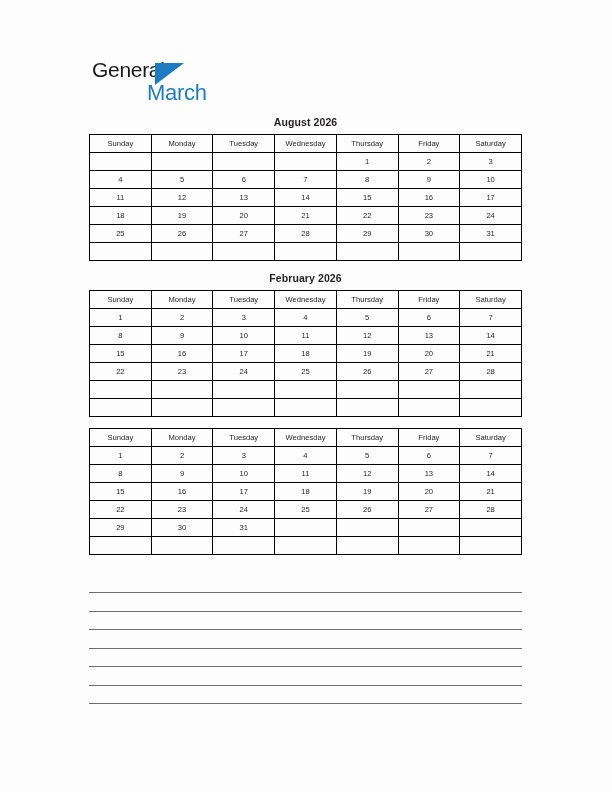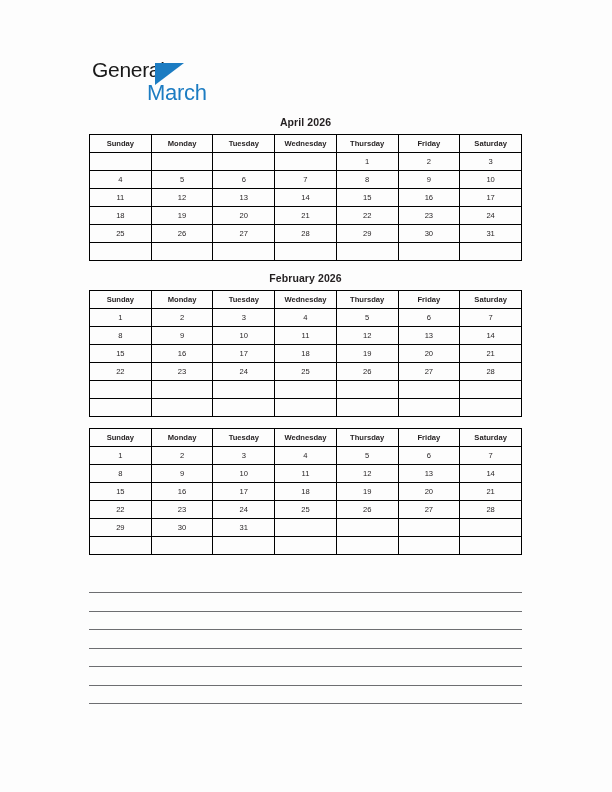--- a/index.html
+++ b/index.html
@@ -94,21 +94,21 @@
     text-align: center;
     vertical-align: middle;
     font-size: 7.6px;
     font-weight: normal;
     color: #231f20;
     padding: 1px 0 1px 0;
     line-height: 13px;
     overflow: hidden;
   }
   table.cal th {
-    font-weight: bold;
+    font-weight: normal;
     height: 15px;
   }
   table.cal td.empty {
     color: transparent;
   }
 
   
   .notes {
     position: absolute;
     left: 89px;
@@ -127,21 +127,21 @@
 
 <div class="page">
 
   <div class="logo">
     <div class="logo-line1">General</div>
     <div class="logo-tri"></div>
     <div class="logo-line2">March</div>
   </div>
 
   <div class="month-block" id="month-0">
-    <div class="month-title">April 2026</div>
+    <div class="month-title">August 2026</div>
     <table class="cal">
       <thead>
         <tr>
           <th>Sunday</th>
           <th>Monday</th>
           <th>Tuesday</th>
           <th>Wednesday</th>
           <th>Thursday</th>
           <th>Friday</th>
           <th>Saturday</th>

